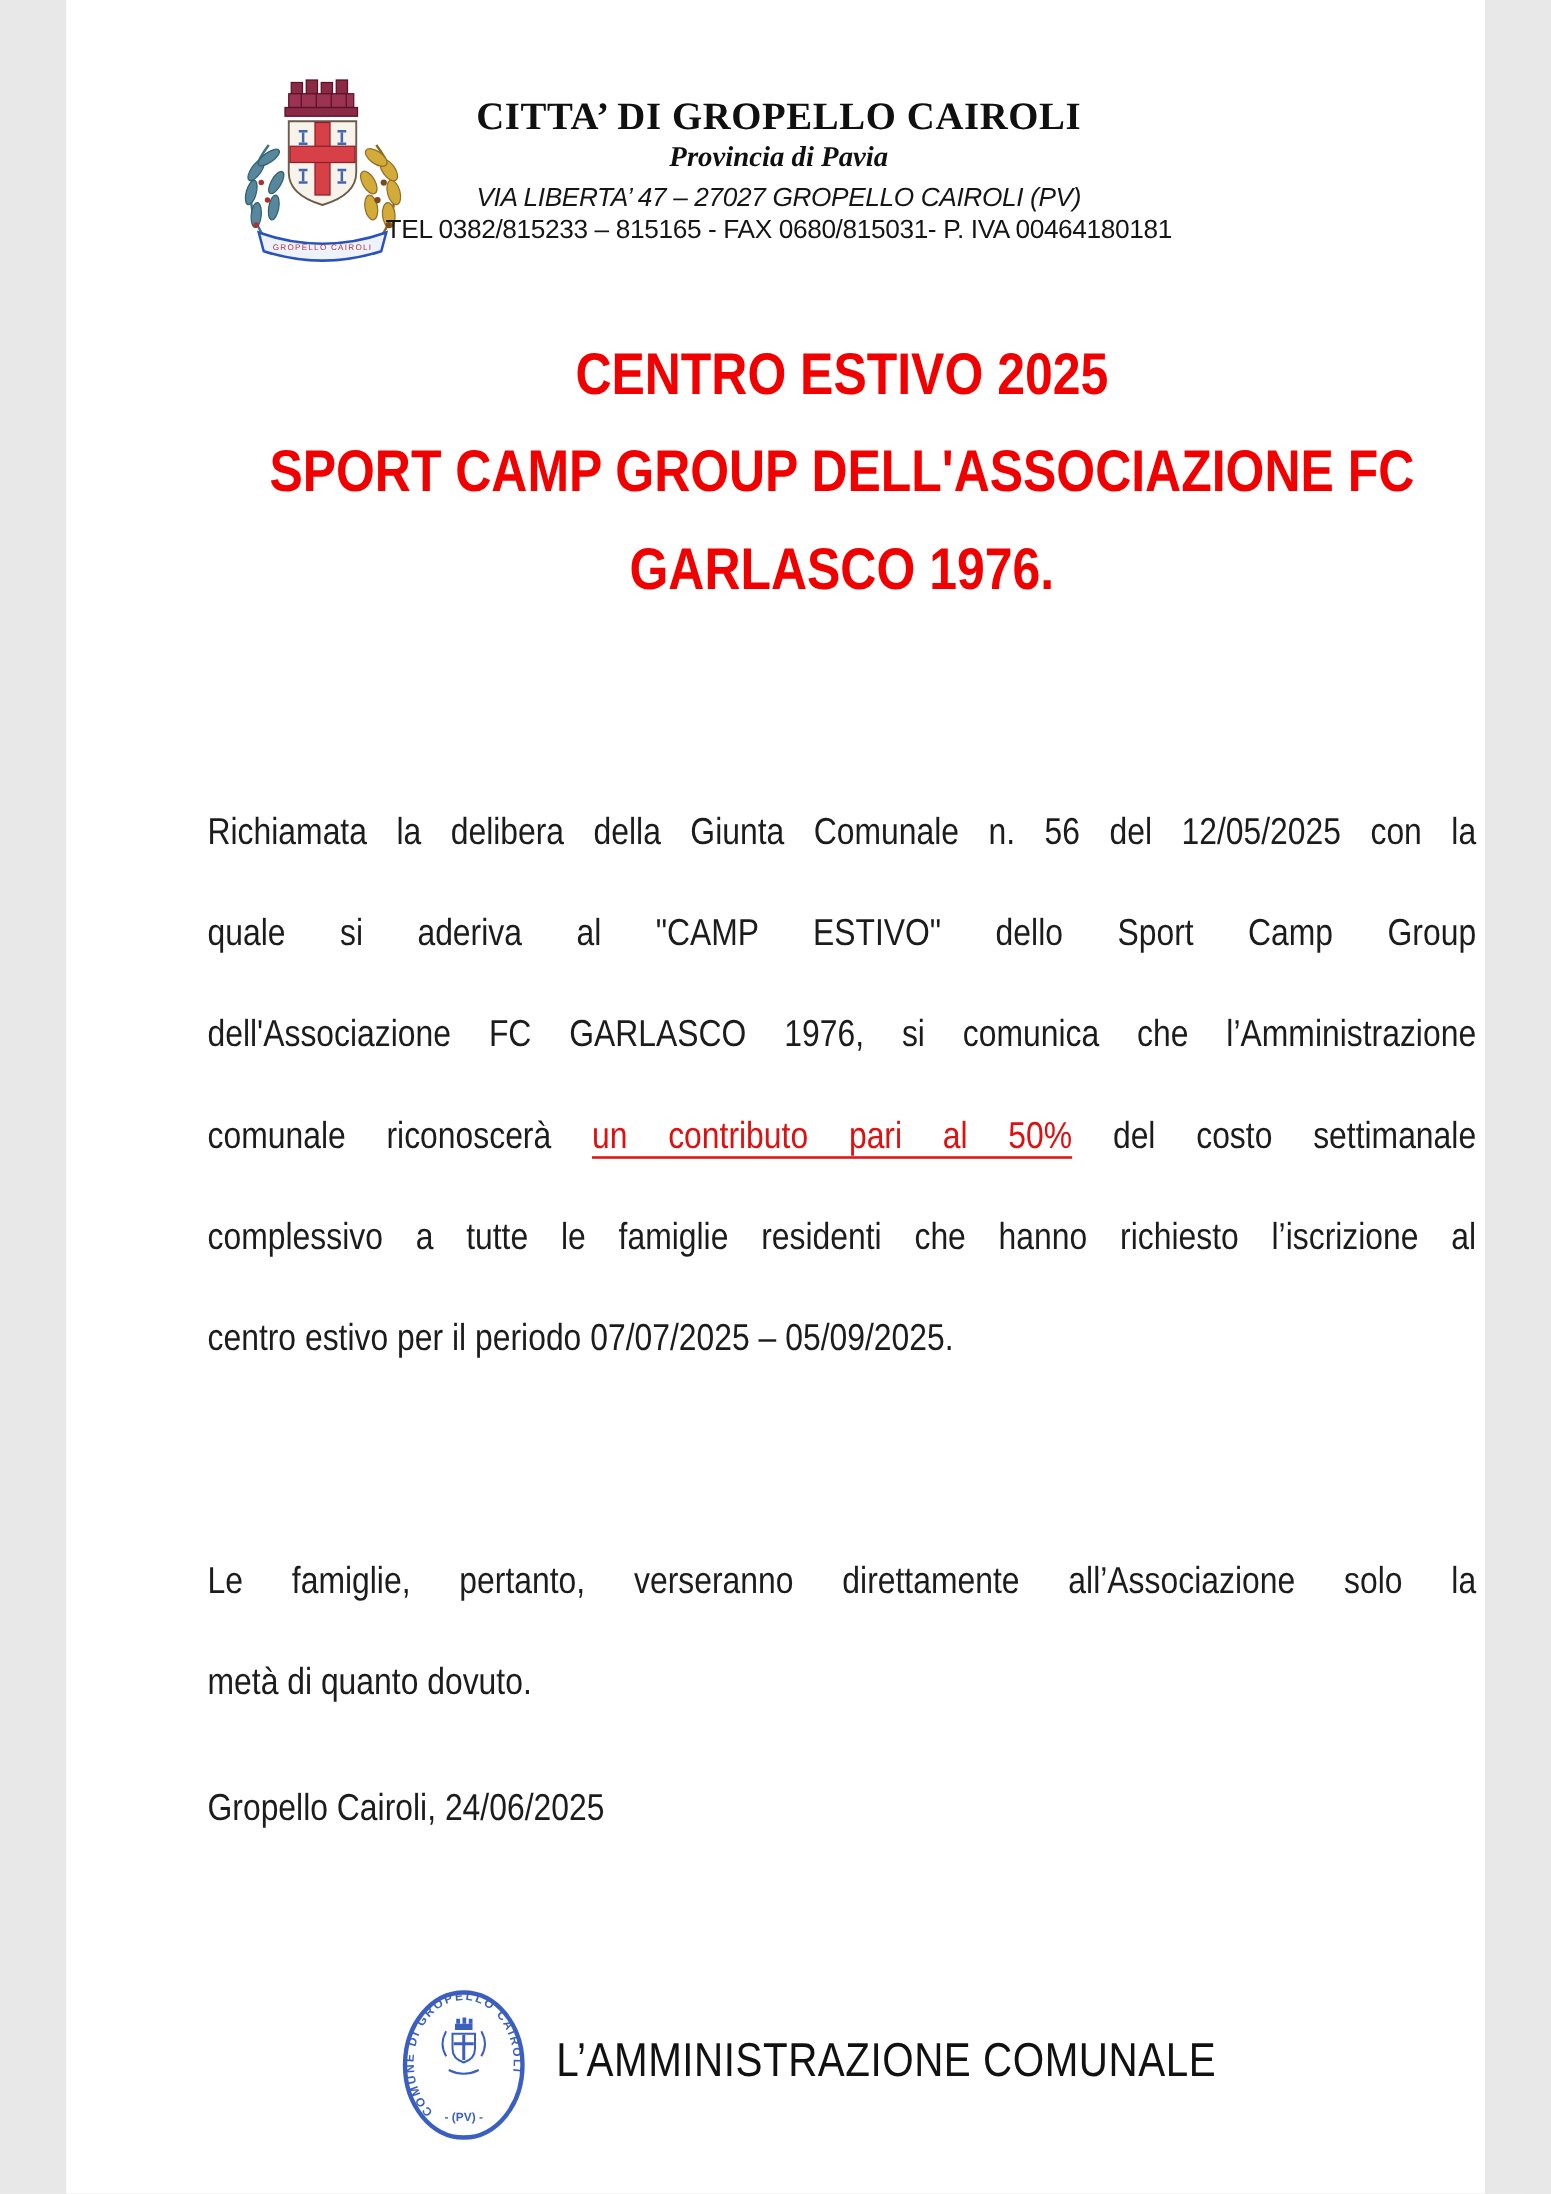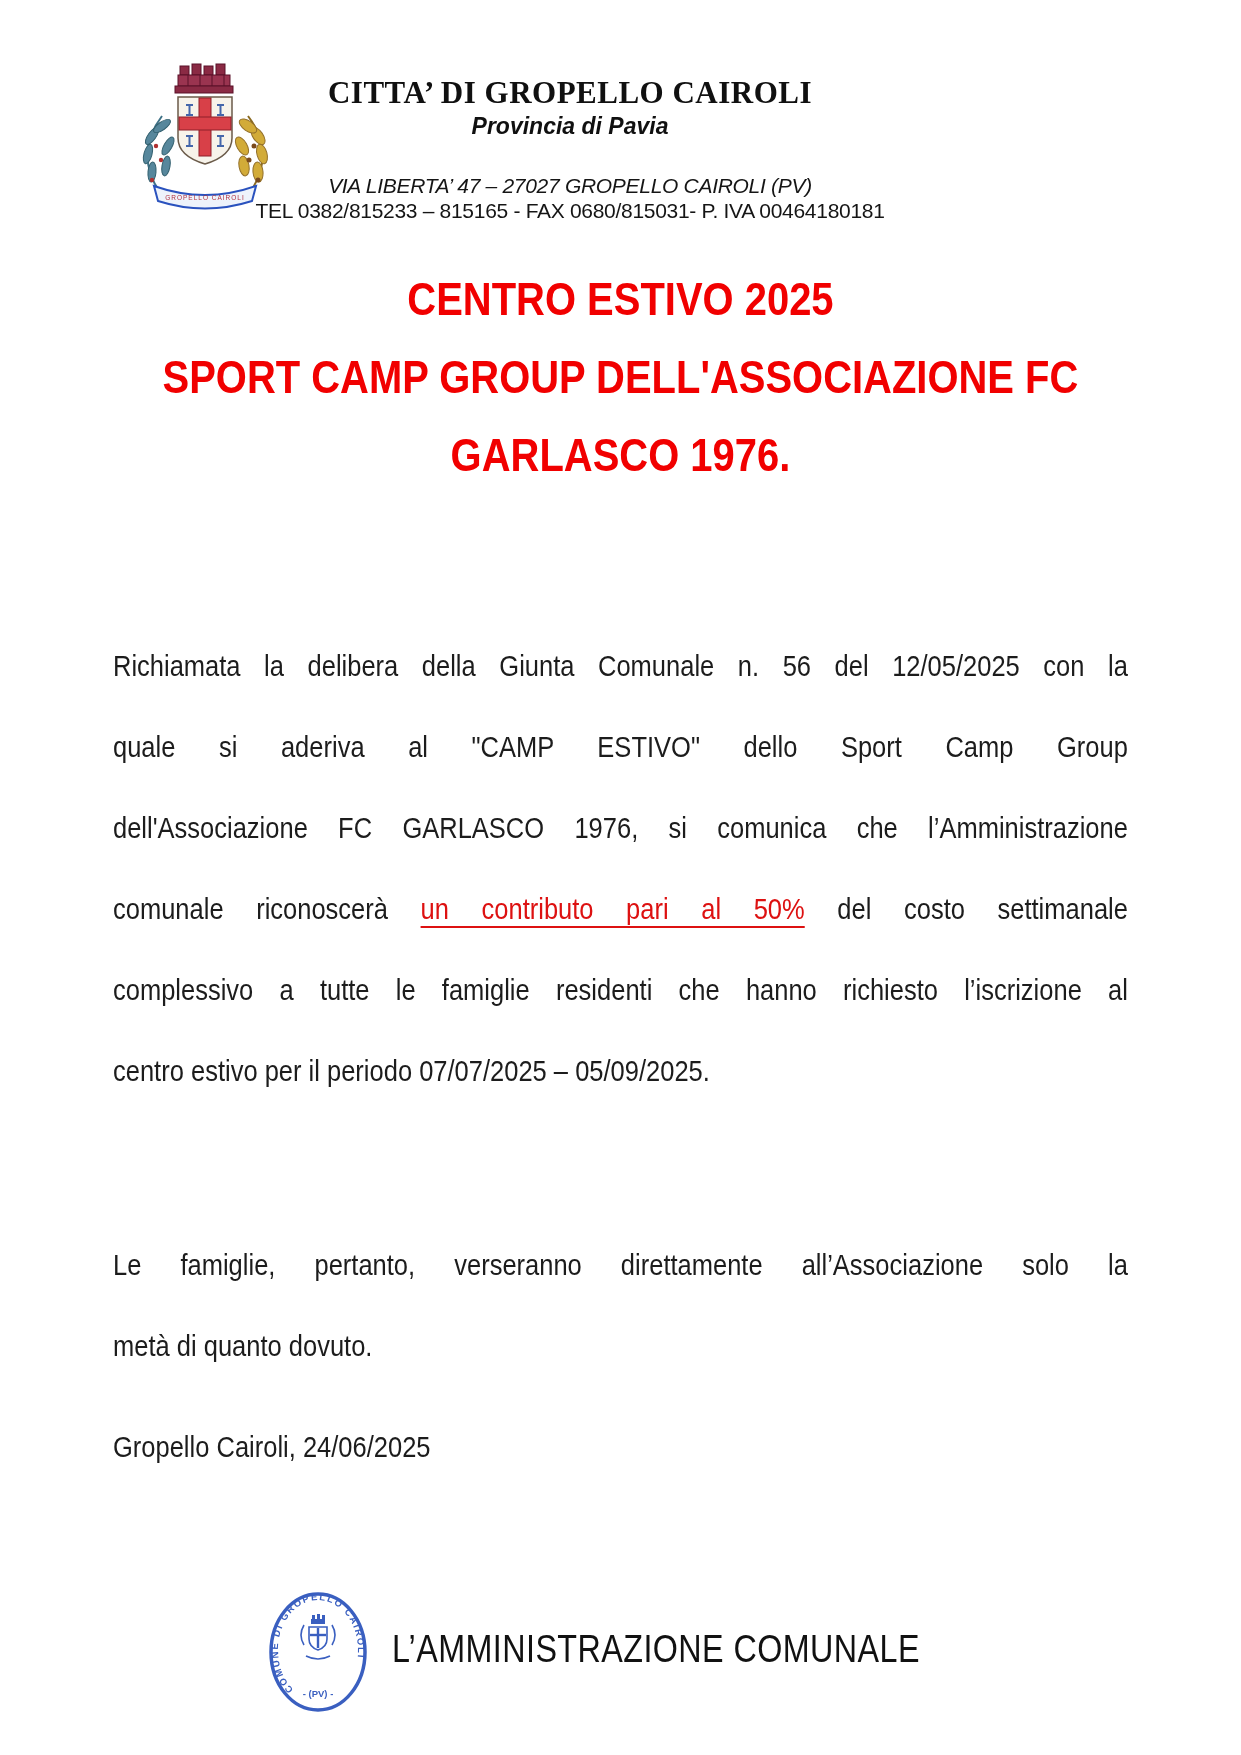--- a/index.html
+++ b/index.html
@@ -1,28 +1,28 @@
 <!DOCTYPE html>
 <html><head>
 <meta charset="utf-8">
 <style>
   html,body { margin:0; padding:0; background:#e8e8e8; }
   .page {
-    position:relative; width:1241px; height:1755px; margin:0 auto;
+    position:relative; width:1135px; height:1755px; margin:0 auto;
     background:#ffffff; overflow:hidden;
     font-family:"Liberation Sans", sans-serif; color:#1c1c1c;
   }
 
   
   .logo  { position:absolute; left:128px; top:58px; width:154px; height:157px; }
   .header-text { position:absolute; left:150px; top:74px; width:840px; text-align:center; color:#101010; }
   .org  { font-family:"Liberation Serif", serif; font-weight:bold; font-size:31px; line-height:38px; letter-spacing:0.5px; }
-  .prov { font-family:Liberation Sans, sans-serif; font-weight:bold; font-style:italic; font-size:23px; line-height:28px; }
+  .prov { font-family:Liberation Serif, serif; font-weight:bold; font-style:italic; font-size:23px; line-height:28px; }
   .addr { font-size:21px; line-height:25px; letter-spacing:-0.3px; color:#151515; }
-  .addr.it { font-style:italic; margin-top:33px; }
+  .addr.it { font-style:italic; margin-top:6px; }
 
   
   .title-block {
     position:absolute; left:113px; top:260px; width:1194px;
     transform:scaleX(0.85); transform-origin:left top;
     text-align:center; font-weight:bold; font-size:47px; line-height:78px;
     color:#f10000;
   }
 
   

